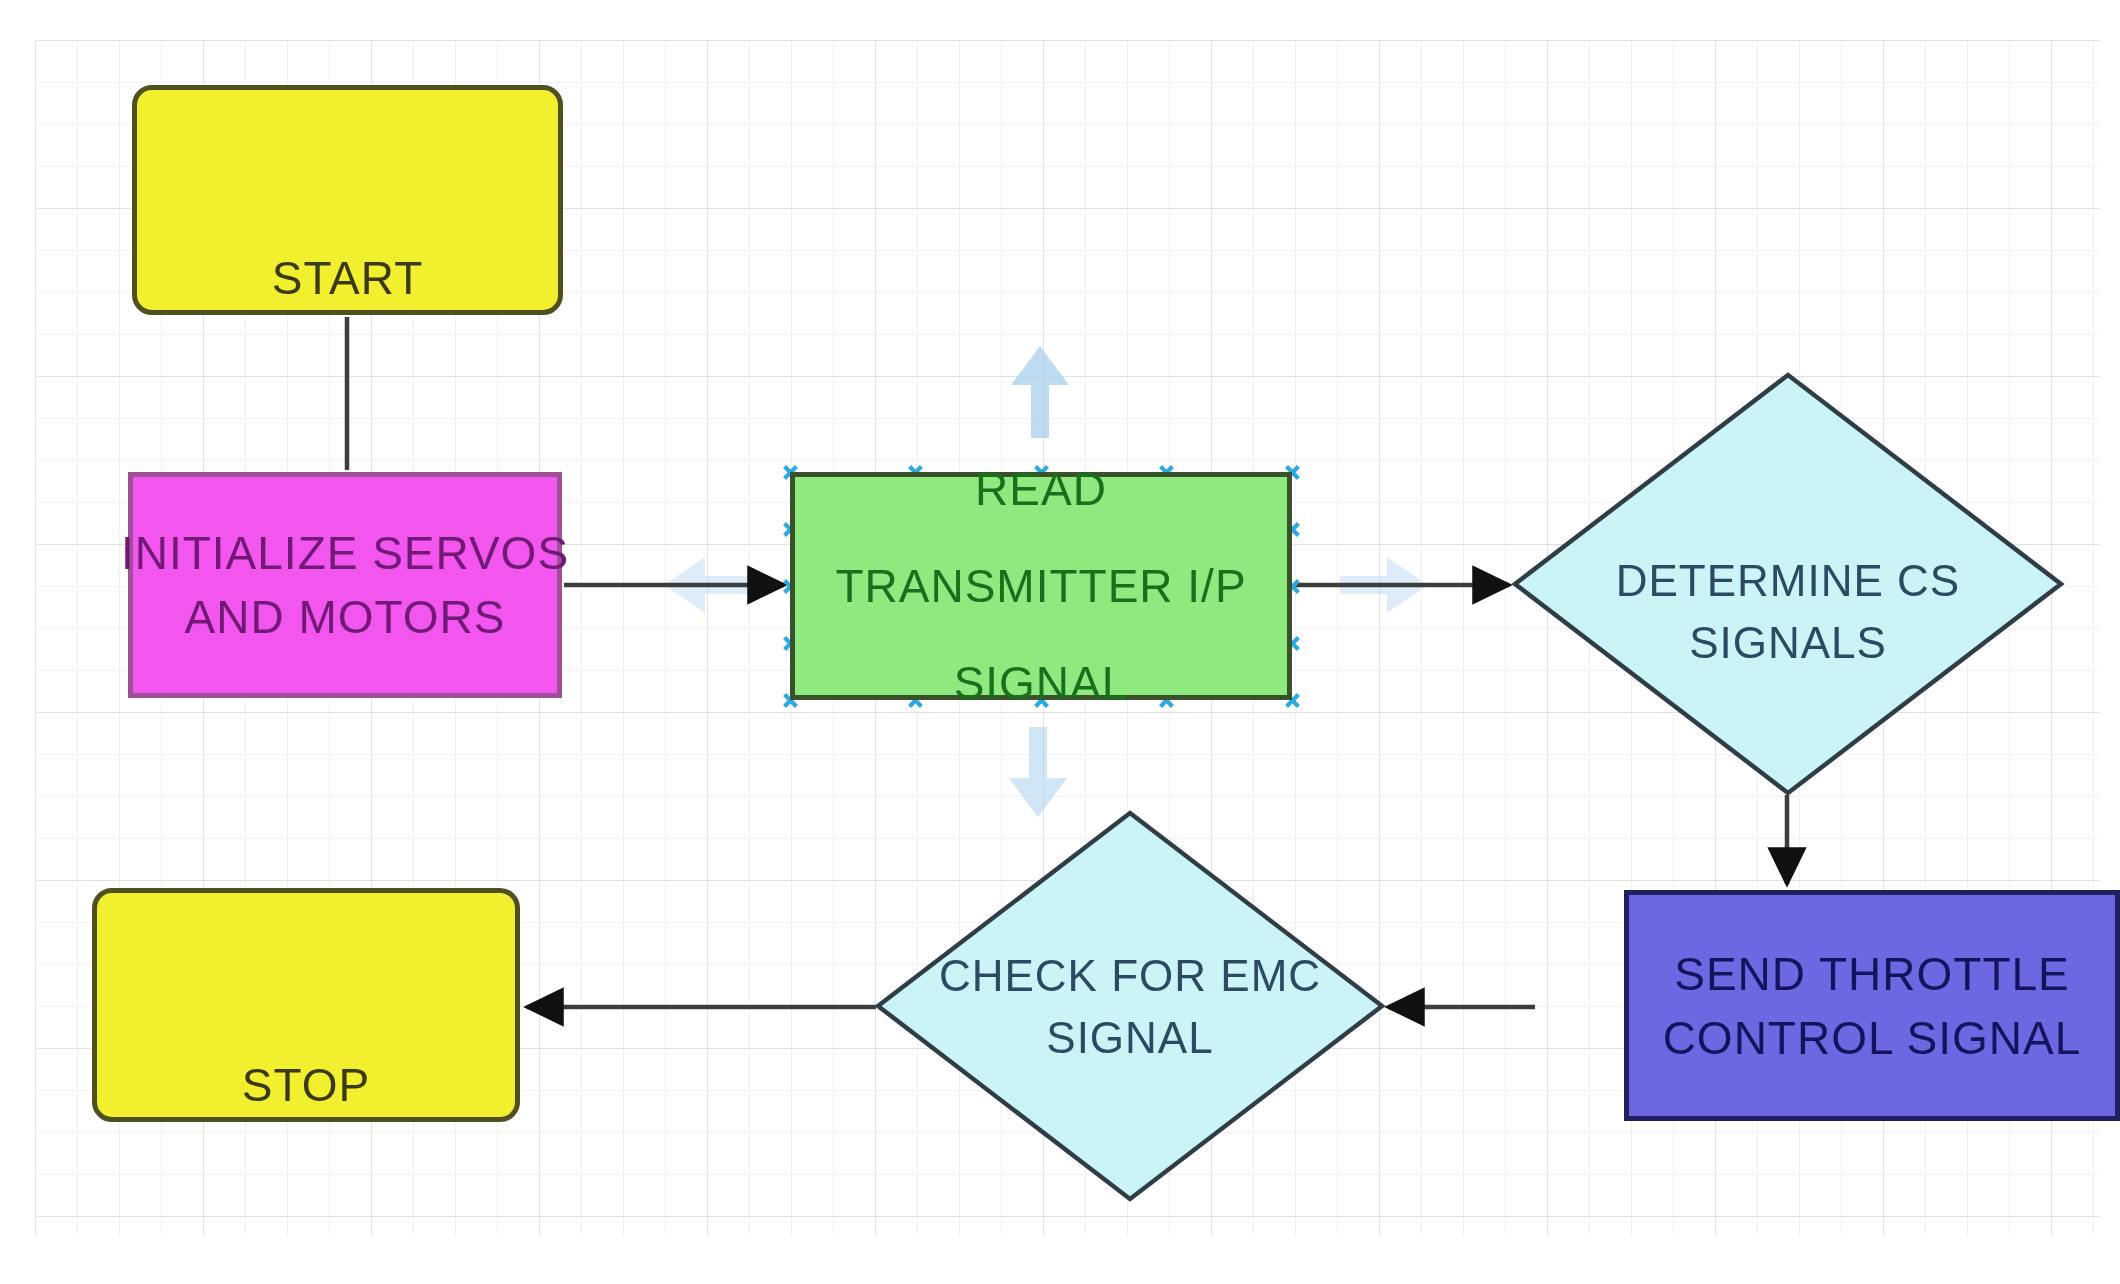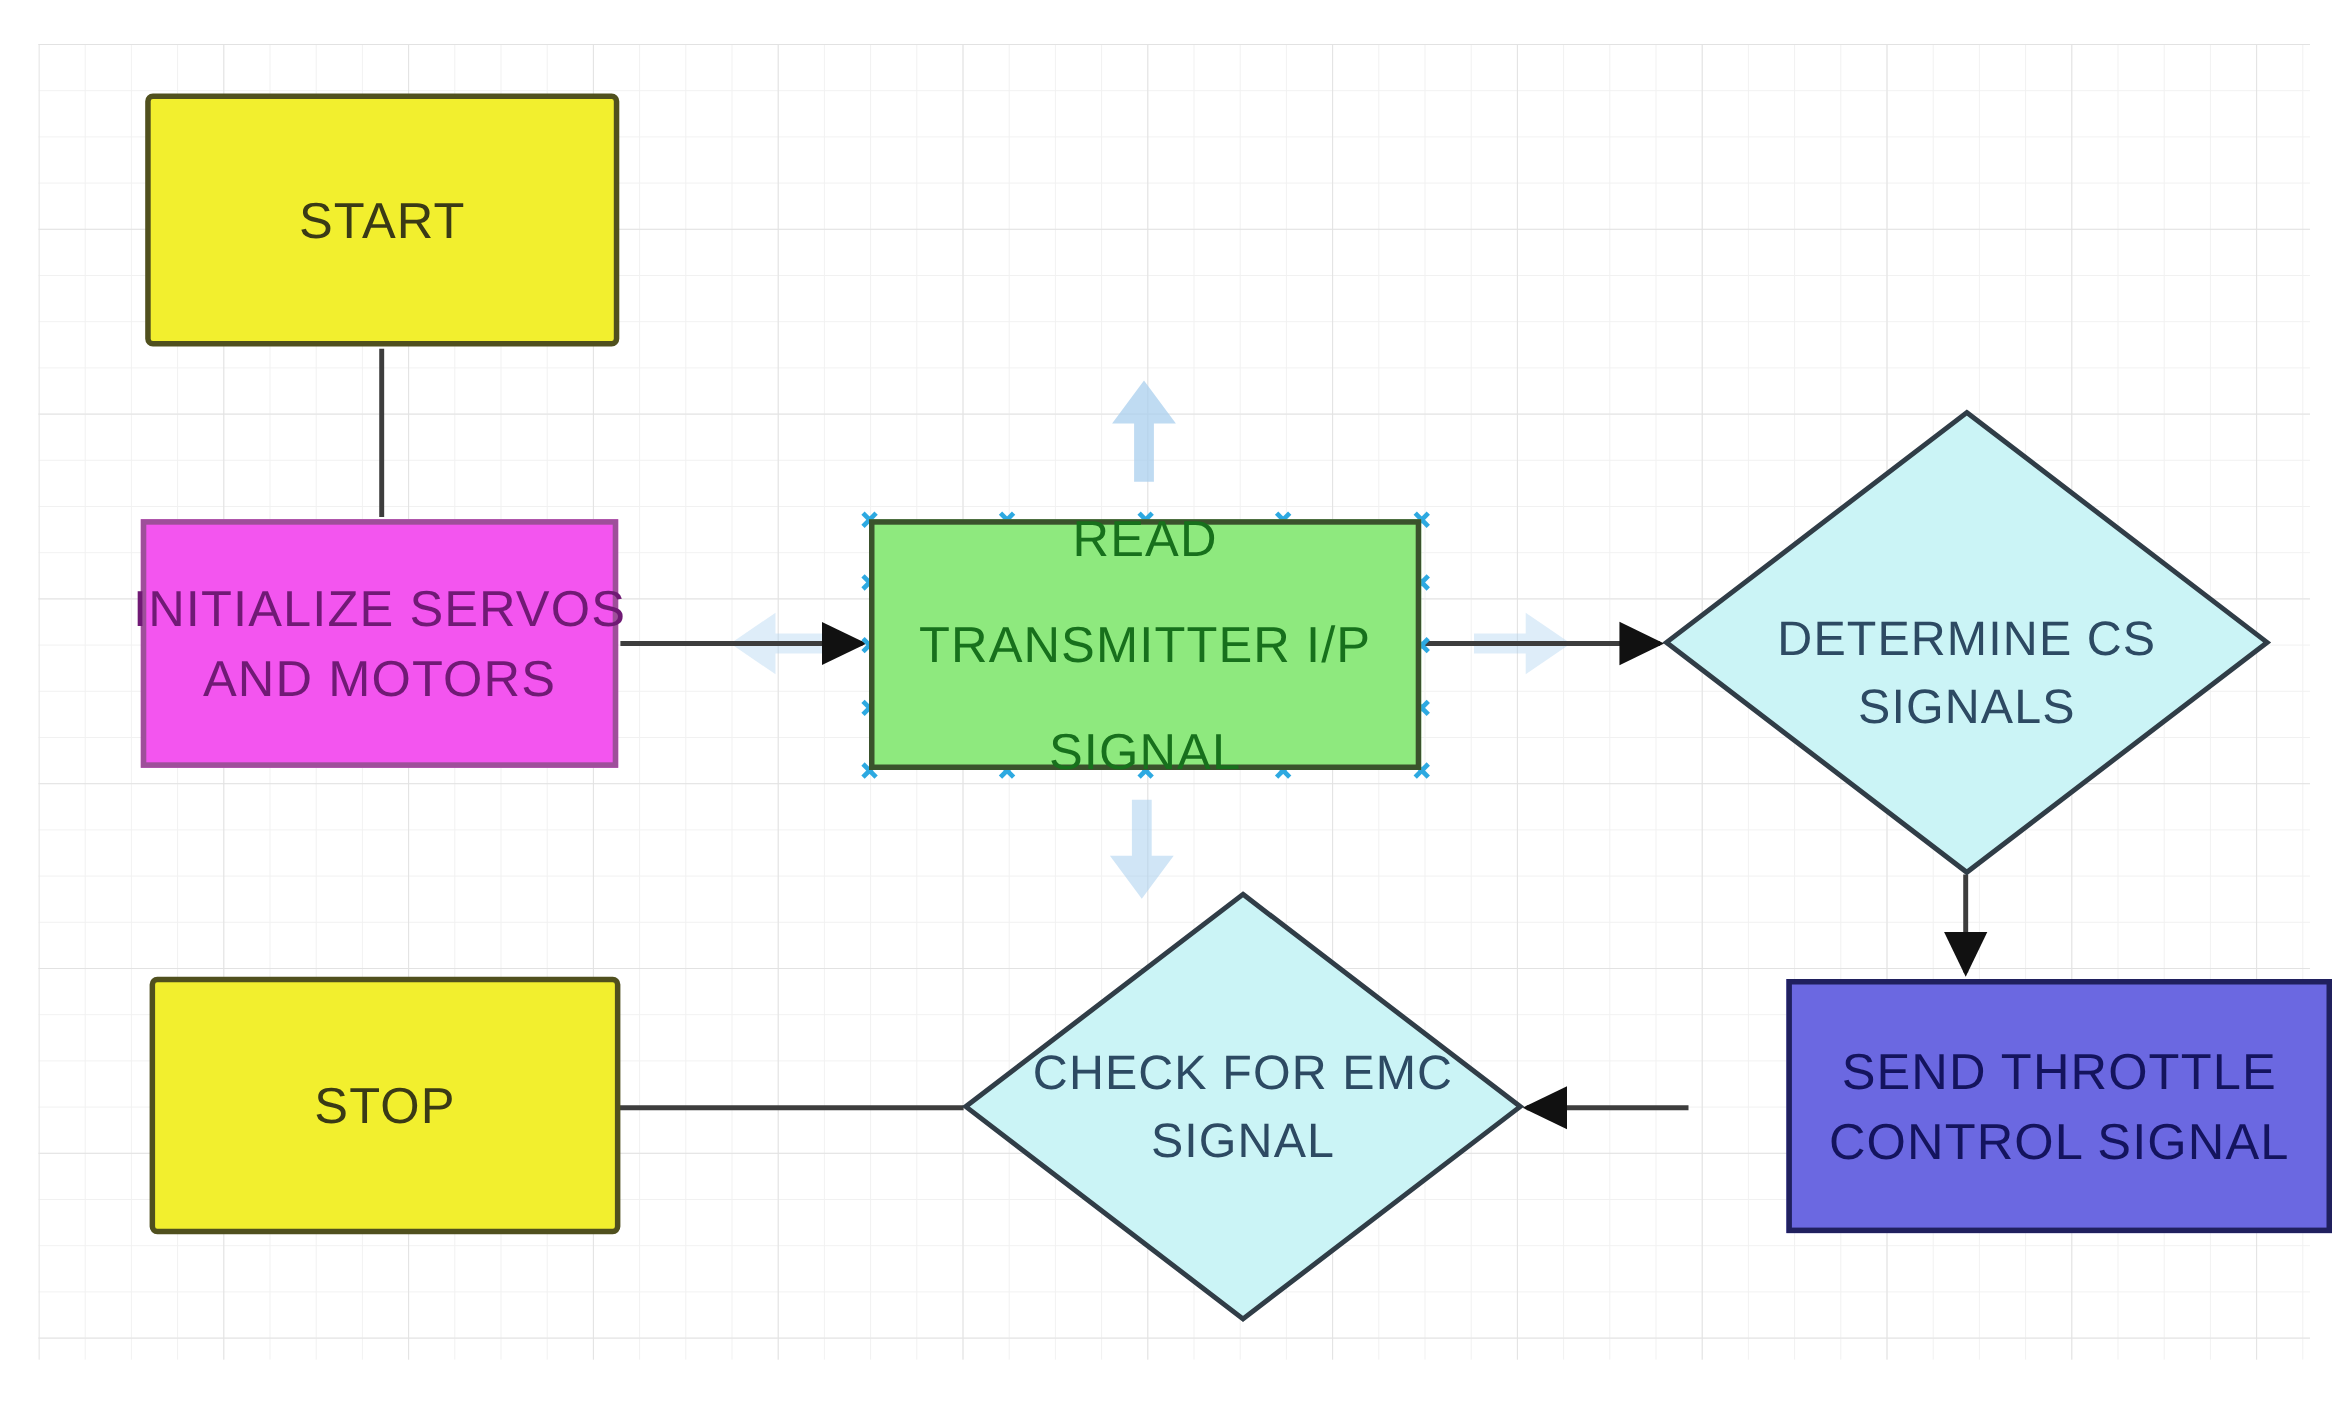--- a/index.html
+++ b/index.html
@@ -8,21 +8,21 @@
   .canvas{position:absolute;left:35px;top:40px;width:2065px;height:1196px;background-color:#ffffff;
     background-image:
       linear-gradient(to right,#e2e2e2 1px,transparent 1px),
       linear-gradient(to bottom,#e2e2e2 1px,transparent 1px),
       linear-gradient(to right,#f1f1f1 1px,transparent 1px),
       linear-gradient(to bottom,#f1f1f1 1px,transparent 1px);
     background-size:168px 168px,168px 168px,42px 42px,42px 42px;}
   .overlay{position:absolute;left:0;top:0;width:2120px;height:1284px;}
   .node{position:absolute;display:flex;flex-direction:column;align-items:center;justify-content:center;
     text-align:center;box-sizing:border-box;font-size:46px;line-height:64px;letter-spacing:1px;cursor:default;}
-  .rounded{border-radius:7px;border-style:solid;border-width:5px;}
+  .rounded{border-radius:20px;border-style:solid;border-width:5px;justify-content:flex-end;}
   .rect{border-style:solid;border-width:5px;}
   .dlabel{position:absolute;display:flex;flex-direction:column;align-items:center;justify-content:center;
     text-align:center;font-size:44px;line-height:62px;letter-spacing:1px;}
   .line{display:block;white-space:nowrap;}
 </style>
 </head>
 <body>
 
 <div class="stage">
 
@@ -91,21 +91,21 @@
     <span class="line">READ</span>
     <span class="line">TRANSMITTER I/P</span>
     <span class="line">SIGNAL</span>
   </div>
 
   <div class="node rect" style="left: 1624px; top: 890px; width: 496px; height: 231px; background-color: rgb(107, 104, 225); color: rgb(20, 20, 94); border-color: rgb(32, 32, 94);">
     <span class="line">SEND THROTTLE</span>
     <span class="line">CONTROL SIGNAL</span>
   </div>
 
-  <div class="node rounded" style="left: 92px; top: 888px; width: 428px; height: 234px; background-color: rgb(242, 239, 46); color: rgb(58, 58, 22); border-color: rgb(80, 80, 30); margin-left: 44px;">
+  <div class="node rounded" style="left: 92px; top: 888px; width: 428px; height: 234px; background-color: rgb(242, 239, 46); color: rgb(58, 58, 22); border-color: rgb(80, 80, 30);">
     <span class="line">STOP</span>
   </div>
 
   <div class="dlabel" style="left: 1588px; top: 546px; width: 400px; height: 132px; color: rgb(45, 74, 99);">
     <span class="line">DETERMINE CS</span>
     <span class="line">SIGNALS</span>
   </div>
 
   <div class="dlabel" style="left: 930px; top: 941px; width: 400px; height: 132px; color: rgb(45, 74, 99);">
     <span class="line">CHECK FOR EMC</span>

